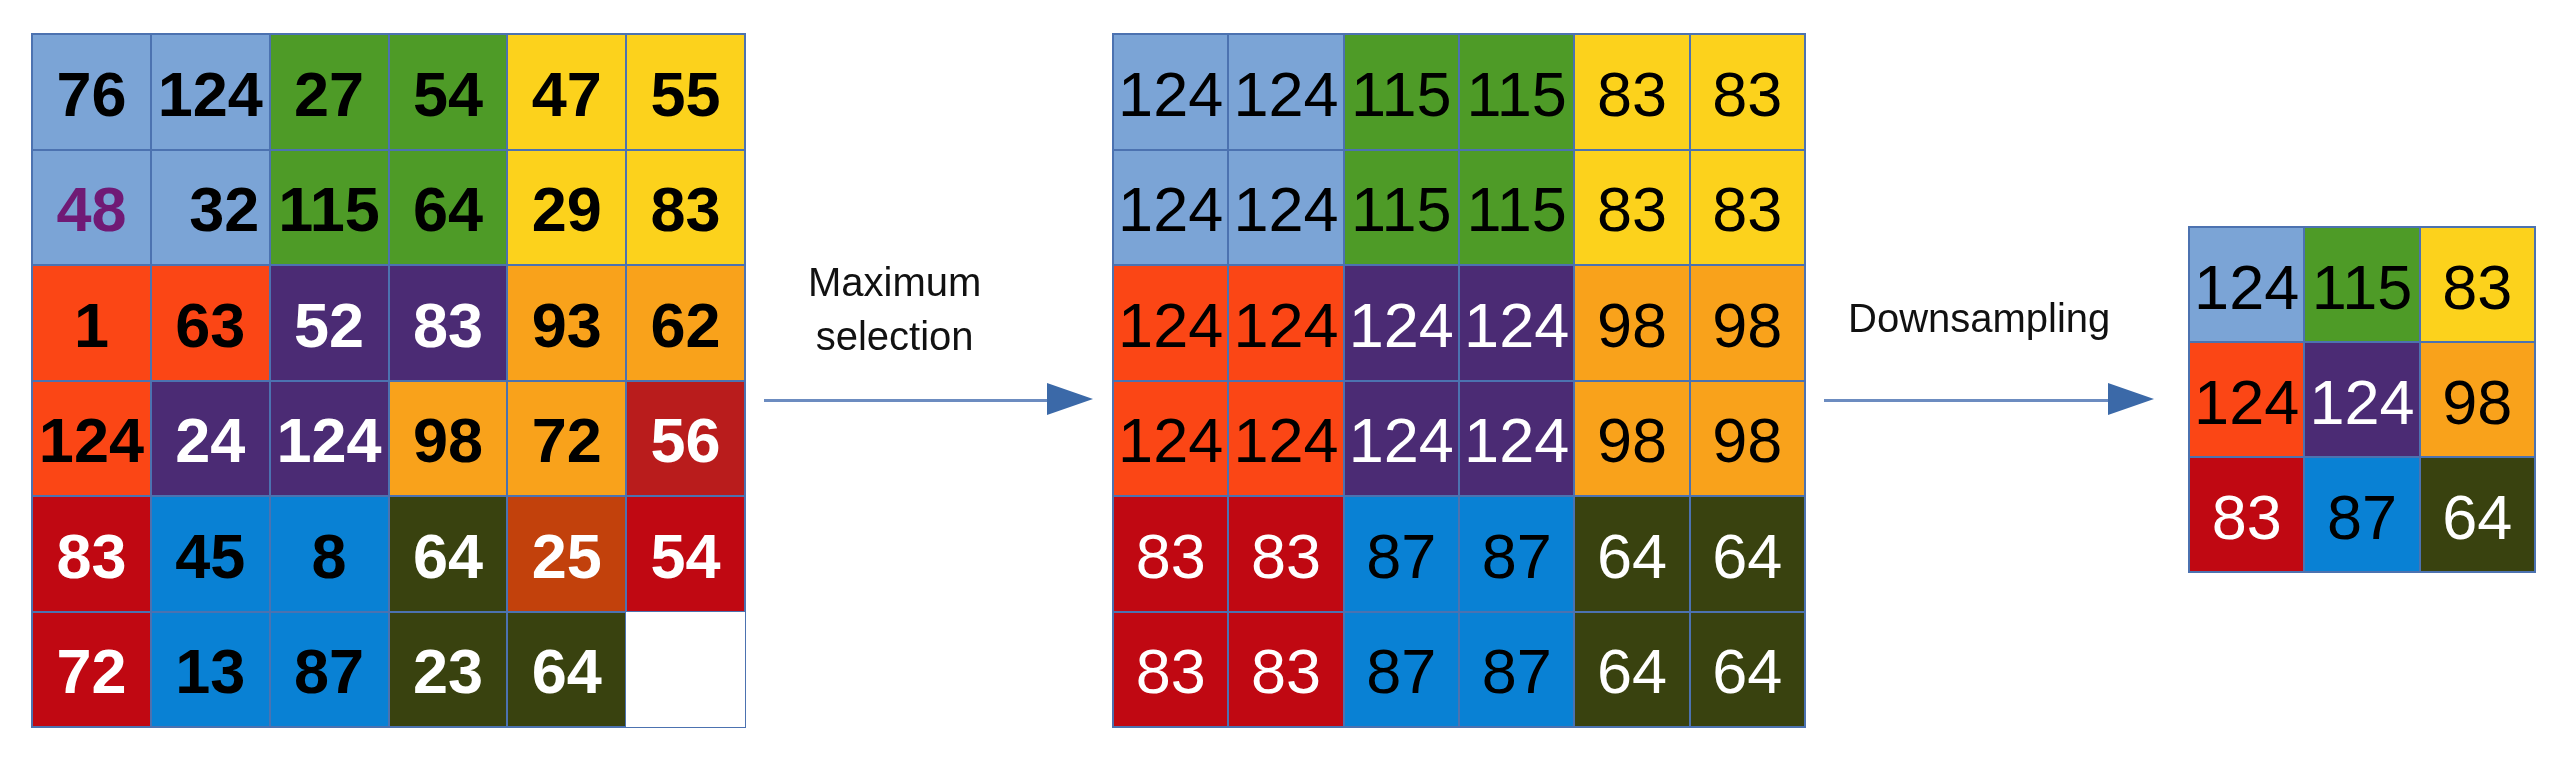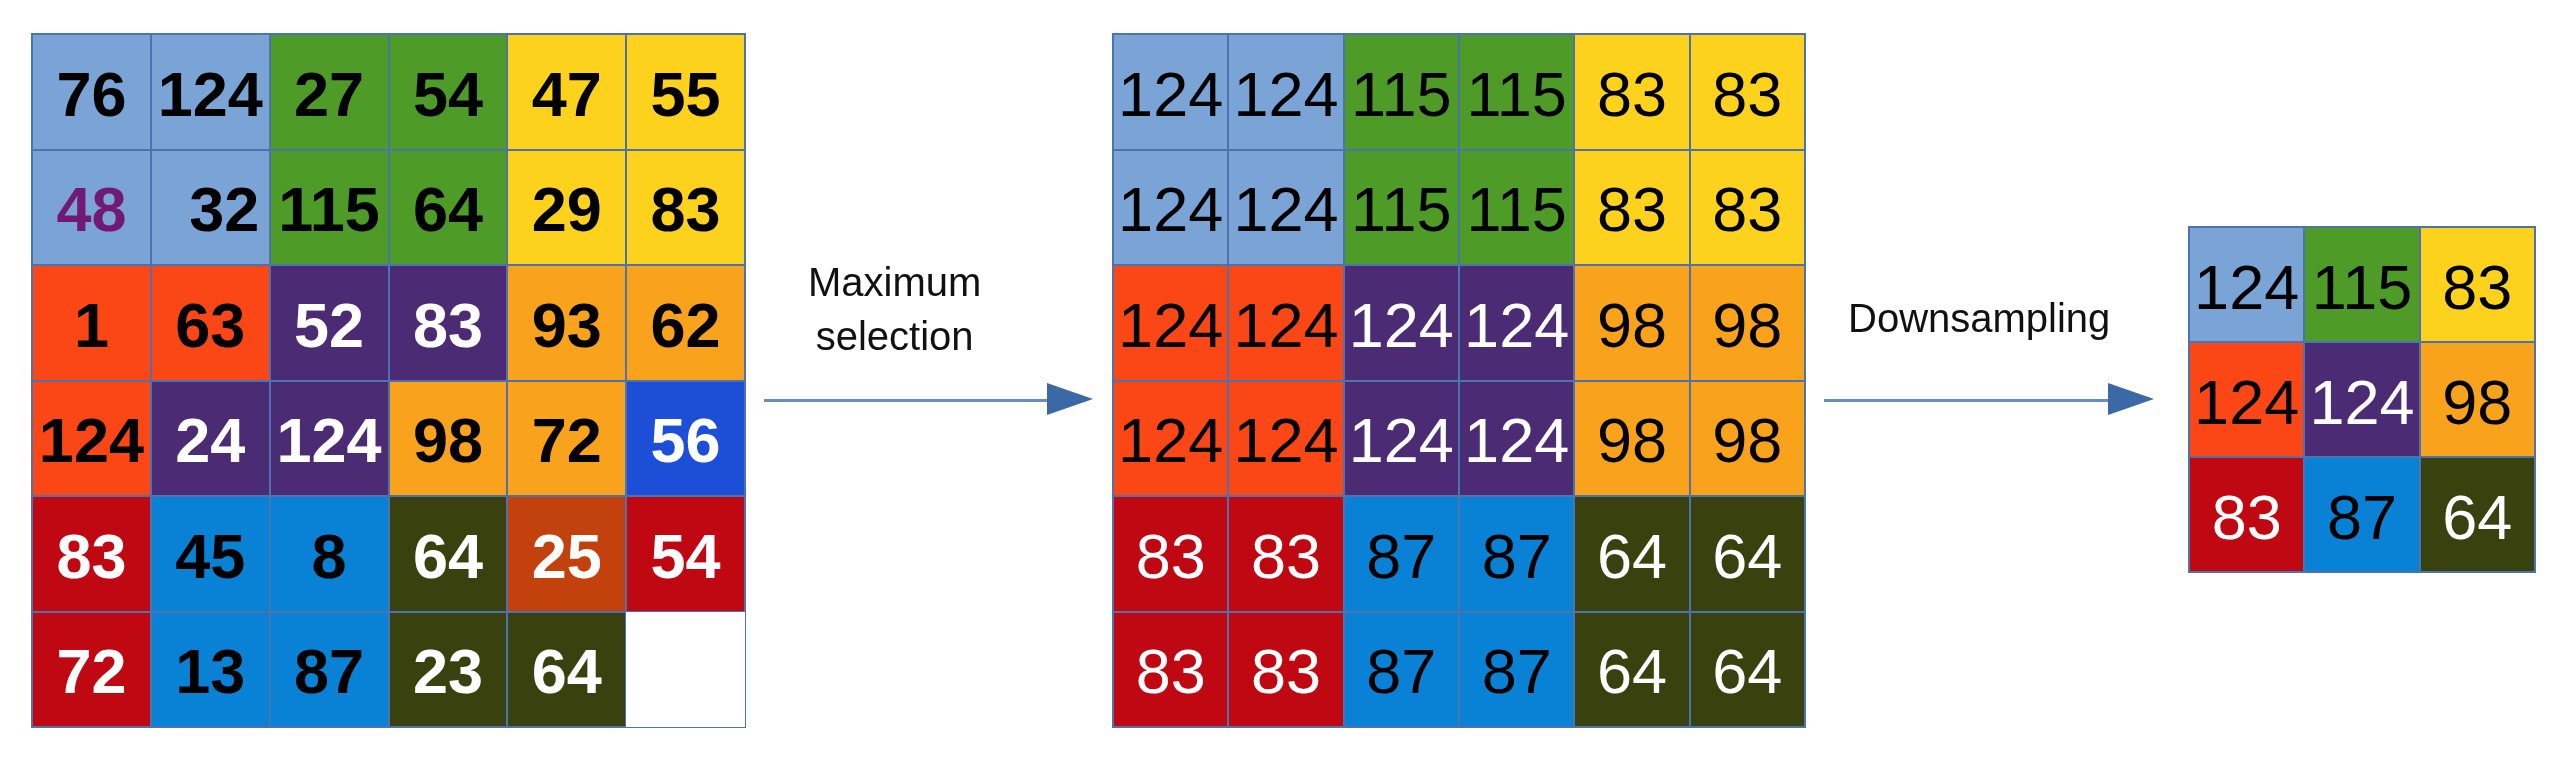--- a/index.html
+++ b/index.html
@@ -87,21 +87,21 @@
       <div class="cell" style="background: rgb(251, 70, 21); color: rgb(0, 0, 0);">63</div>
       <div class="cell" style="background: rgb(75, 43, 116); color: rgb(255, 255, 255);">52</div>
       <div class="cell" style="background: rgb(75, 43, 116); color: rgb(255, 255, 255);">83</div>
       <div class="cell" style="background: rgb(249, 162, 27); color: rgb(0, 0, 0);">93</div>
       <div class="cell" style="background: rgb(249, 162, 27); color: rgb(0, 0, 0);">62</div>
       <div class="cell" style="background: rgb(251, 70, 21); color: rgb(0, 0, 0);">124</div>
       <div class="cell" style="background: rgb(75, 43, 116); color: rgb(255, 255, 255);">24</div>
       <div class="cell" style="background: rgb(75, 43, 116); color: rgb(255, 255, 255);">124</div>
       <div class="cell" style="background: rgb(249, 162, 27); color: rgb(0, 0, 0);">98</div>
       <div class="cell" style="background: rgb(249, 162, 27); color: rgb(0, 0, 0);">72</div>
-      <div class="cell" style="background: #1d4ed8; color: rgb(255, 255, 255);">56</div>
+      <div class="cell" style="background: #b91c1c; color: rgb(255, 255, 255);">56</div>
       <div class="cell" style="background: rgb(192, 8, 18); color: rgb(255, 255, 255);">83</div>
       <div class="cell" style="background: rgb(9, 129, 212); color: rgb(0, 0, 0);">45</div>
       <div class="cell" style="background: rgb(9, 129, 212); color: rgb(0, 0, 0);">8</div>
       <div class="cell" style="background: rgb(57, 66, 15); color: rgb(255, 255, 255);">64</div>
       <div class="cell" style="background: #c2410c; color: rgb(255, 255, 255);">25</div>
       <div class="cell" style="background: rgb(192, 8, 18); color: rgb(255, 255, 255);">54</div>
       <div class="cell" style="background: rgb(192, 8, 18); color: rgb(255, 255, 255);">72</div>
       <div class="cell" style="background: rgb(9, 129, 212); color: rgb(0, 0, 0);">13</div>
       <div class="cell" style="background: rgb(9, 129, 212); color: rgb(0, 0, 0);">87</div>
       <div class="cell" style="background: rgb(57, 66, 15); color: rgb(255, 255, 255);">23</div>

